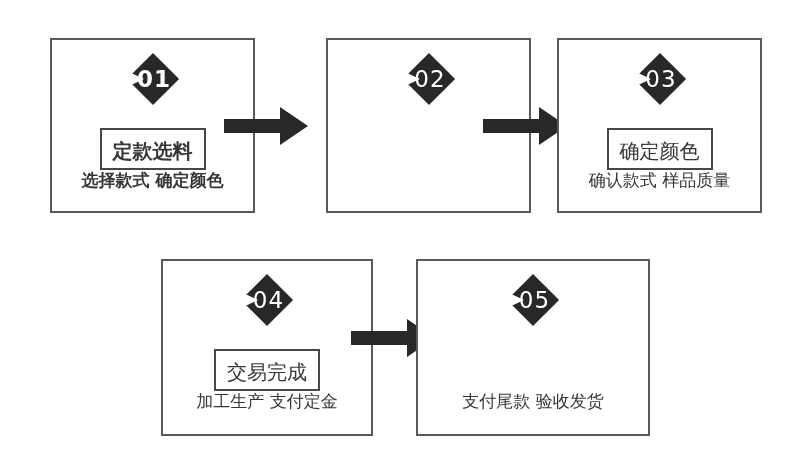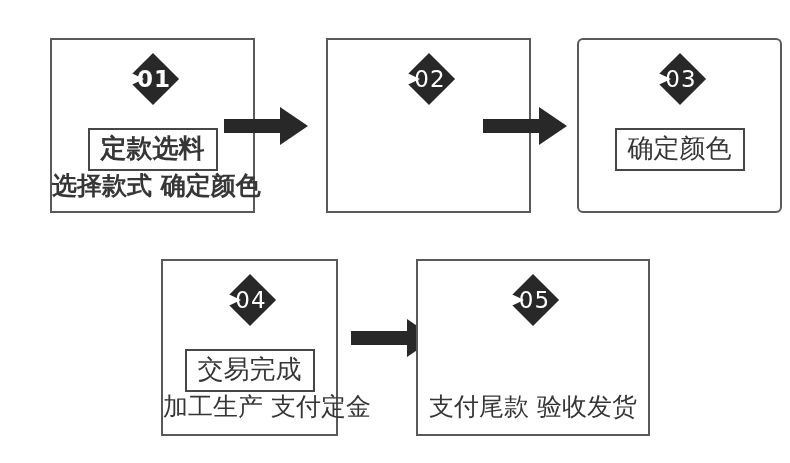--- a/index.html
+++ b/index.html
@@ -25,22 +25,22 @@
   .step{
     position:absolute;
     width:205px;
     height:175px;
     border:2px solid var(--box-border);
     background:var(--background);
     box-sizing:border-box;
   }
   .step-1{left:50px;top:38px;font-weight:bold;}
   .step-2{left:288px;top:38px;margin-left:38px;}
-  .step-3{left:577px;top:38px;border-radius:6px;}
-  .step-4{left:161px;top:259px;width:177px;height:177px;text-decoration:underline;}
+  .step-3{left:557px;top:38px;}
+  .step-4{left:161px;top:259px;width:212px;height:177px;text-decoration:underline;}
   .step-5{left:416px;top:259px;width:234px;height:177px;}
   .diamond-wrap{
     position:absolute;
     top:12px;
     left:50%;
     transform:translateX(-50%);
     width:54px;
     height:54px;
     color:var(--shape-fill);
   }
@@ -56,33 +56,33 @@
     letter-spacing:1px;
     padding-left:3px;
     box-sizing:border-box;
   }
   .label-box{
     position:absolute;
     top:88px;
     left:50%;
     transform:translateX(-50%);
     border:2px solid var(--label-border);
-    padding:1px 11px 3px 11px;
-    font-size:26px;
+    padding:8px 11px 3px 11px;
+    font-size:20px;
     color:var(--text);
     white-space:nowrap;
     background:var(--background);
   }
   .desc{
     position:absolute;
     top:129px;
     left:0;
     width:100%;
     text-align:center;
-    font-size:25px;
+    font-size:17px;
     color:var(--text);
     white-space:nowrap;
   }
   .arrow{
     position:absolute;
     width:84px;
     height:40px;
     color:var(--shape-fill);
   }
   .arrow svg{display:block;width:84px;height:40px;}
@@ -133,20 +133,21 @@
 
   <div class="step step-3">
     <div class="diamond-wrap">
       <svg viewBox="0 0 60 60" aria-hidden="true">
         <polygon points="30,1 59,30 30,59 1,30" fill="currentColor"></polygon>
         <polygon points="1,21 20,30 1,39" fill="#ffffff"></polygon>
       </svg>
       <span class="step-number">03</span>
     </div>
     <div class="label-box">确定颜色</div>
+    <div class="desc">确认款式 样品质量</div>
   </div>
 
   <div class="step step-4">
     <div class="diamond-wrap">
       <svg viewBox="0 0 60 60" aria-hidden="true">
         <polygon points="30,1 59,30 30,59 1,30" fill="currentColor"></polygon>
         <polygon points="1,21 20,30 1,39" fill="#ffffff"></polygon>
       </svg>
       <span class="step-number">04</span>
     </div>

